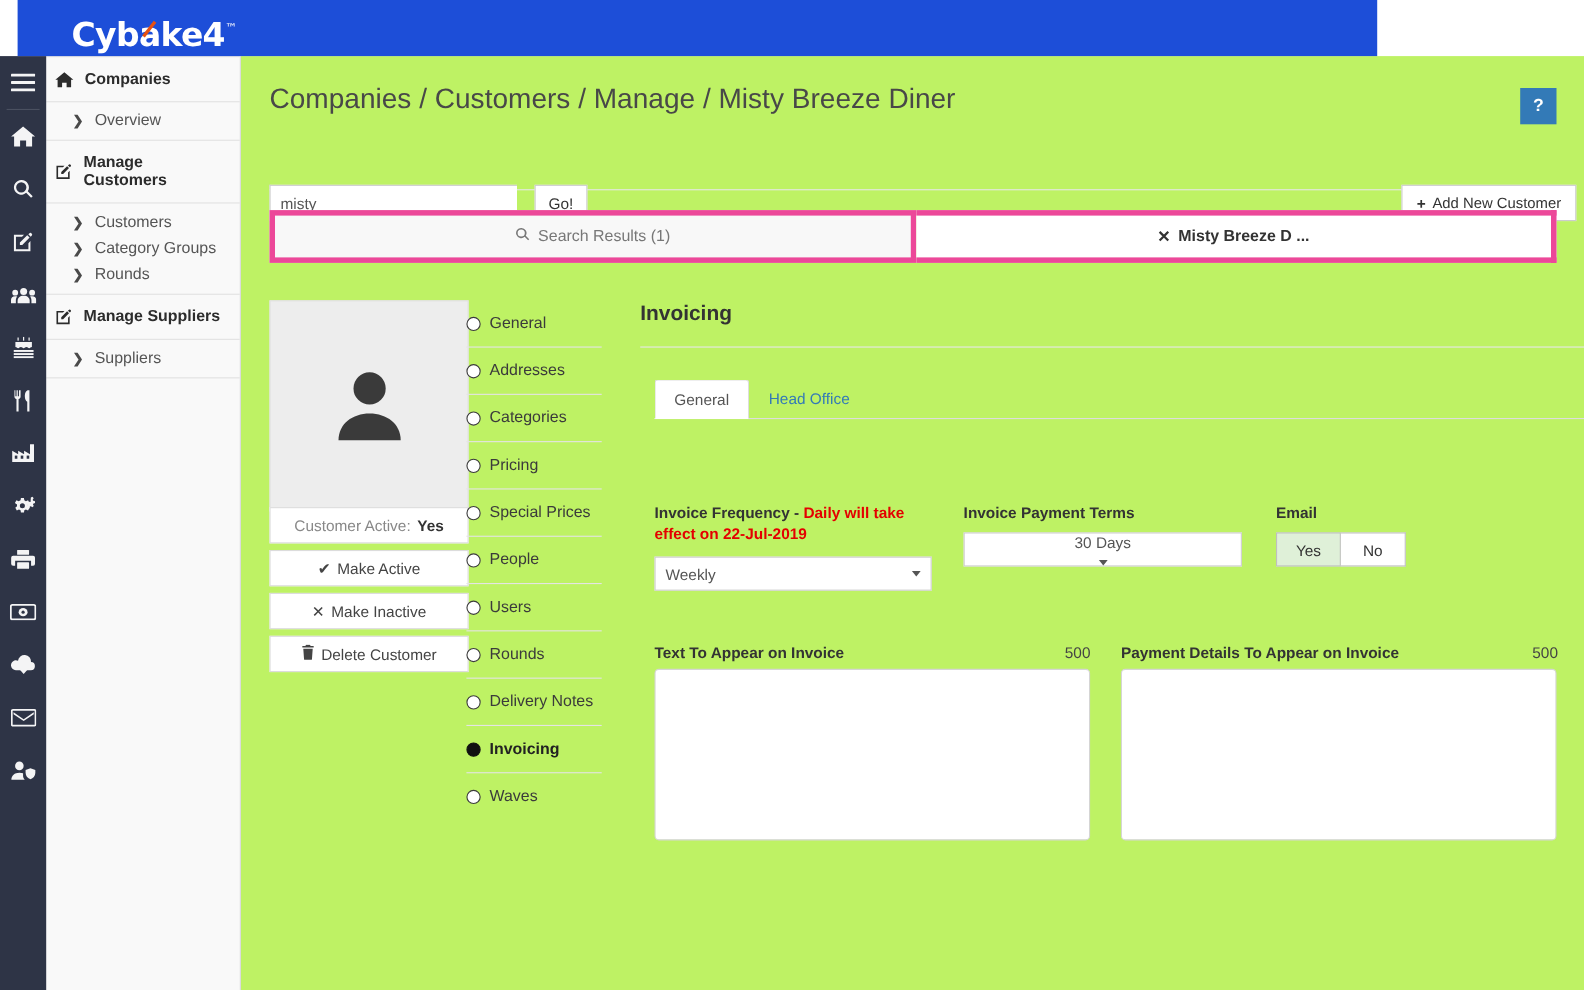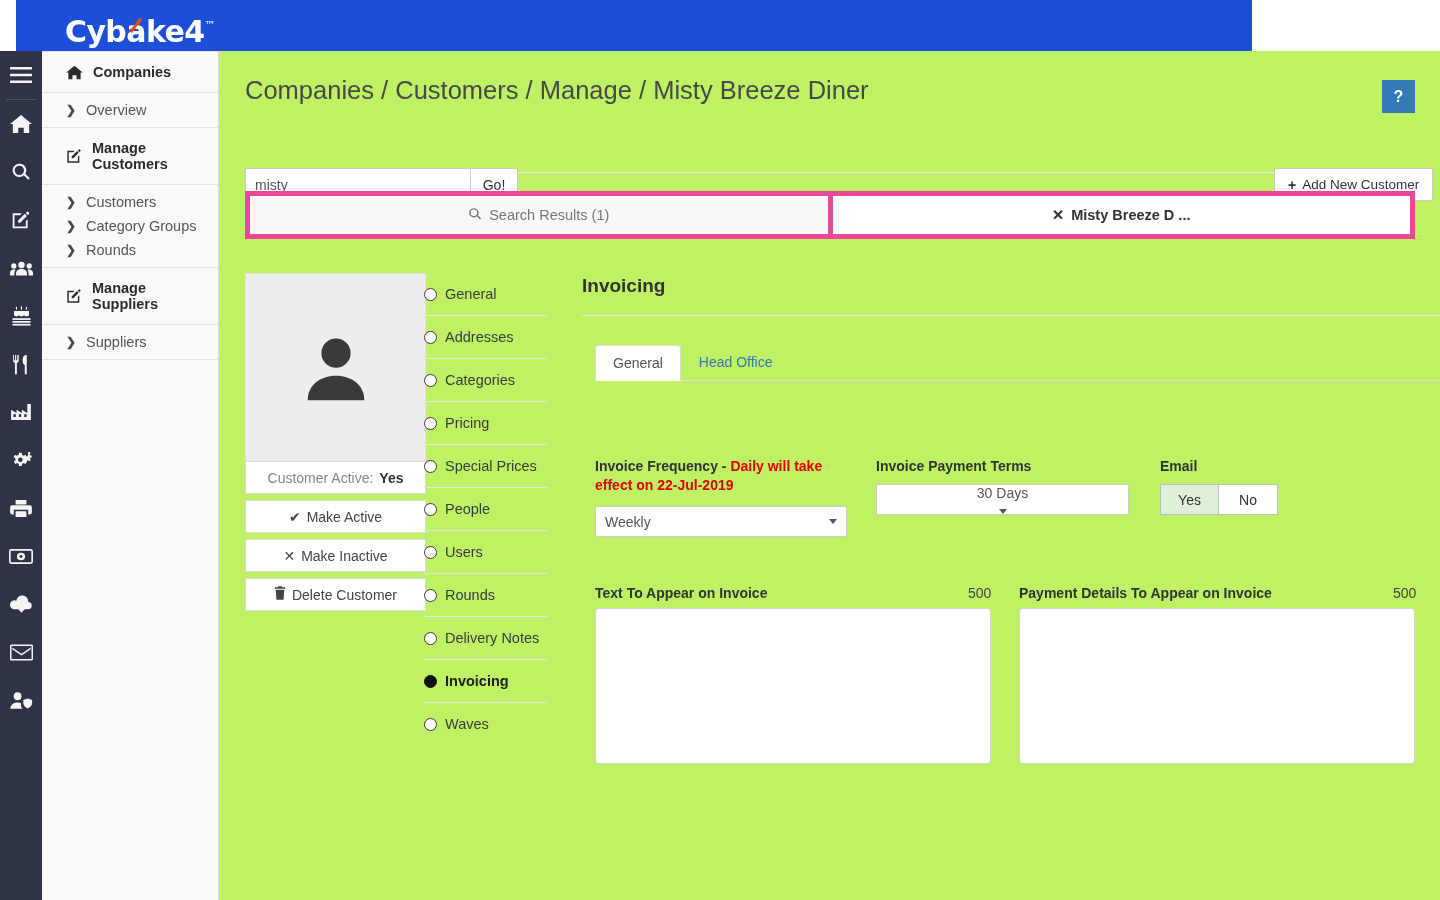--- a/index.html
+++ b/index.html
@@ -69,21 +69,21 @@
 
   
   #subnav {
     position: absolute; left: 42px; top: 51px; width: 177px; height: 849px;
     background: #f9f9f9;
     border-right: 1px solid #d8d8d8;
     z-index: 15;
   }
   .nav-group-head {
     display: flex; align-items: center; gap: 10px;
-    padding: 12px 10px 12px 24px;
+    padding: 12px 10px 12px 8px;
     font-weight: bold; font-size: 14.5px; color: #2c2c2c;
     cursor: pointer;
   }
   .nav-group-head svg { fill: #2c2c2c; display: block; flex: none; }
   .nav-sep { height: 1px; background: #e2e2e2; margin: 0; }
   .nav-sub {
     display: flex; align-items: center; gap: 10px;
     padding: 4px 10px 4px 24px;
     font-size: 14.5px; color: #555555;
     cursor: pointer;
@@ -123,20 +123,21 @@
     border: 1px solid #cccccc; border-right: none;
     padding: 0 9px; font-size: 14px; color: #555555;
     font-family: "Liberation Sans", sans-serif;
     outline: none; background: #ffffff;
   }
   #searchbox button {
     width: 48px; height: 33px;
     border: 1px solid #cccccc; background: #ffffff;
     font-size: 14px; color: #333333; cursor: pointer;
     font-family: "Liberation Sans", sans-serif;
+    margin-left: 16px;
   }
   #add-new {
     position: absolute; left: 1055px; top: 117px;
     height: 33px; padding: 0 13px;
     border: 1px solid #cccccc; background: #ffffff;
     display: flex; align-items: center; gap: 6px;
     font-size: 13.5px; color: #333333; cursor: pointer; white-space: nowrap;
   }
   #add-new .plus { font-weight: bold; font-size: 14px; }
 

